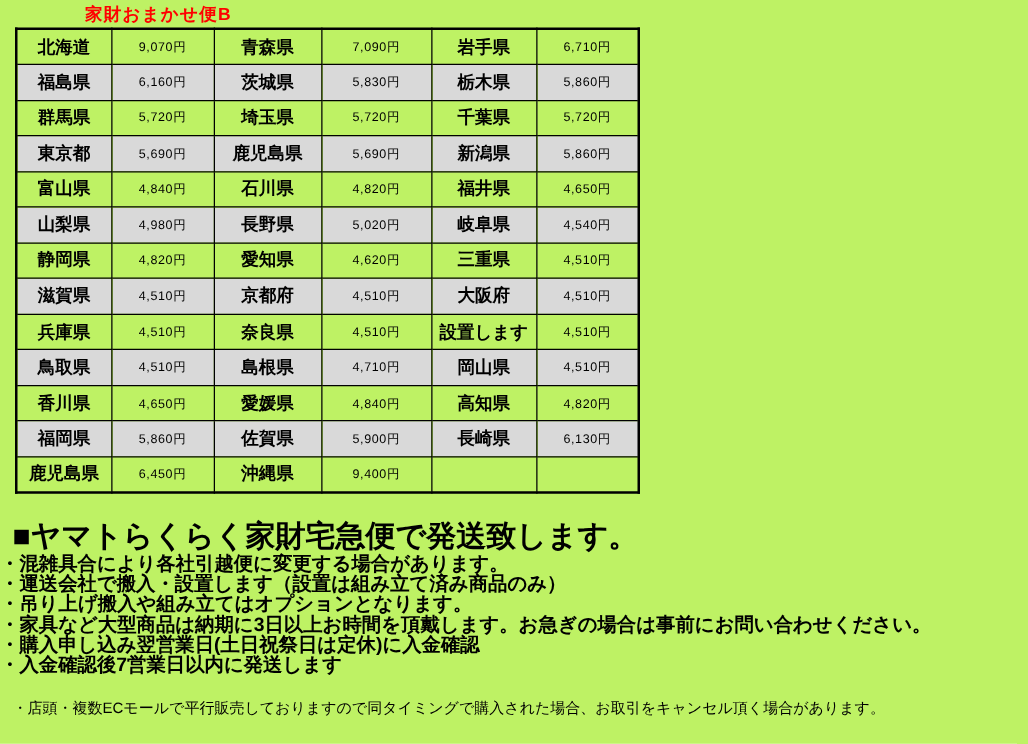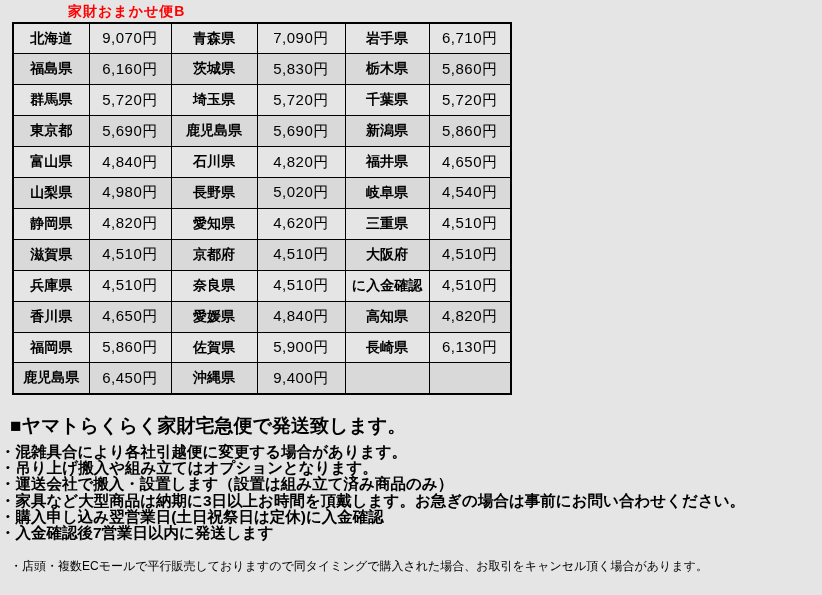--- a/index.html
+++ b/index.html
@@ -4,21 +4,21 @@
 <style>
   * { margin: 0; padding: 0; box-sizing: border-box; }
   html, body { background: #ffffff; }
   body {
     width: 822px; height: 595px;
     font-family: "Liberation Sans", "DejaVu Sans", sans-serif;
     color: #000000;
     position: relative;
     overflow: hidden;
   }
-  .page { position: relative; width: 822px; height: 595px; background: #e5e5e5; }
+  .page { position: relative; width: 822px; height: 595px; background: #bef264; }
 
   .title {
     position: absolute; left: 68px; top: 3px;
     color: #ff0000; font-weight: bold; font-size: 14px;
     letter-spacing: 1px;
   }
 
   table.fee-table {
     position: absolute; left: 12px; top: 22px;
     width: 498px; height: 373px;
@@ -27,25 +27,25 @@
   }
   table.fee-table td {
     border: 1px solid #000000;
     text-align: center; vertical-align: middle;
     overflow: hidden; white-space: nowrap;
     padding: 0;
   }
   table.fee-table tr { height: 23px; }
   table.fee-table tr:nth-child(even) td { background: #d9d9d9; }
   td.pref  { font-weight: bold; font-size: 14px; }
-  td.price { font-weight: normal; font-size: 15px; letter-spacing: 0.5px; }
+  td.price { font-weight: normal; font-size: 10px; letter-spacing: 0.5px; }
 
   .notes-heading {
     position: absolute; left: 10px; top: 413px;
-    font-size: 19px; font-weight: bold; white-space: nowrap;
+    font-size: 24px; font-weight: bold; white-space: nowrap;
   }
   .notes-list {
     position: absolute; left: 0; top: 444px;
     font-size: 15.5px; font-weight: bold; line-height: 16.2px;
     white-space: nowrap;
   }
   .note-line { height: 16.2px; }
   .fine-print {
     position: absolute; left: 10px; top: 558px;
     font-size: 12px; font-weight: normal; white-space: nowrap;
@@ -130,21 +130,29 @@
           <td class="pref">京都府</td>
           <td class="price">4,510円</td>
           <td class="pref">大阪府</td>
           <td class="price">4,510円</td>
         </tr>
         <tr>
           <td class="pref">兵庫県</td>
           <td class="price">4,510円</td>
           <td class="pref">奈良県</td>
           <td class="price">4,510円</td>
-          <td class="pref">に入金確認</td>
+          <td class="pref">設置します</td>
+          <td class="price">4,510円</td>
+        </tr>
+        <tr>
+          <td class="pref">鳥取県</td>
+          <td class="price">4,510円</td>
+          <td class="pref">島根県</td>
+          <td class="price">4,710円</td>
+          <td class="pref">岡山県</td>
           <td class="price">4,510円</td>
         </tr>
         <tr>
           <td class="pref">香川県</td>
           <td class="price">4,650円</td>
           <td class="pref">愛媛県</td>
           <td class="price">4,840円</td>
           <td class="pref">高知県</td>
           <td class="price">4,820円</td>
         </tr>
@@ -164,22 +172,22 @@
           <td class="pref"></td>
           <td class="price"></td>
         </tr>
       </tbody>
   </table>
 
   <div class="notes-heading">■ヤマトらくらく家財宅急便で発送致します。</div>
 
   <div class="notes-list" id="notes-list">
       <div class="note-line">・混雑具合により各社引越便に変更する場合があります。</div>
+      <div class="note-line">・運送会社で搬入・設置します（設置は組み立て済み商品のみ）</div>
       <div class="note-line">・吊り上げ搬入や組み立てはオプションとなります。</div>
-      <div class="note-line">・運送会社で搬入・設置します（設置は組み立て済み商品のみ）</div>
       <div class="note-line">・家具など大型商品は納期に3日以上お時間を頂戴します。お急ぎの場合は事前にお問い合わせください。</div>
       <div class="note-line">・購入申し込み翌営業日(土日祝祭日は定休)に入金確認</div>
       <div class="note-line">・入金確認後7営業日以内に発送します</div>
     </div>
 
   <div class="fine-print">・店頭・複数ECモールで平行販売しておりますので同タイミングで購入された場合、お取引をキャンセル頂く場合があります。</div>
 
 </div>
 
 </body></html>

